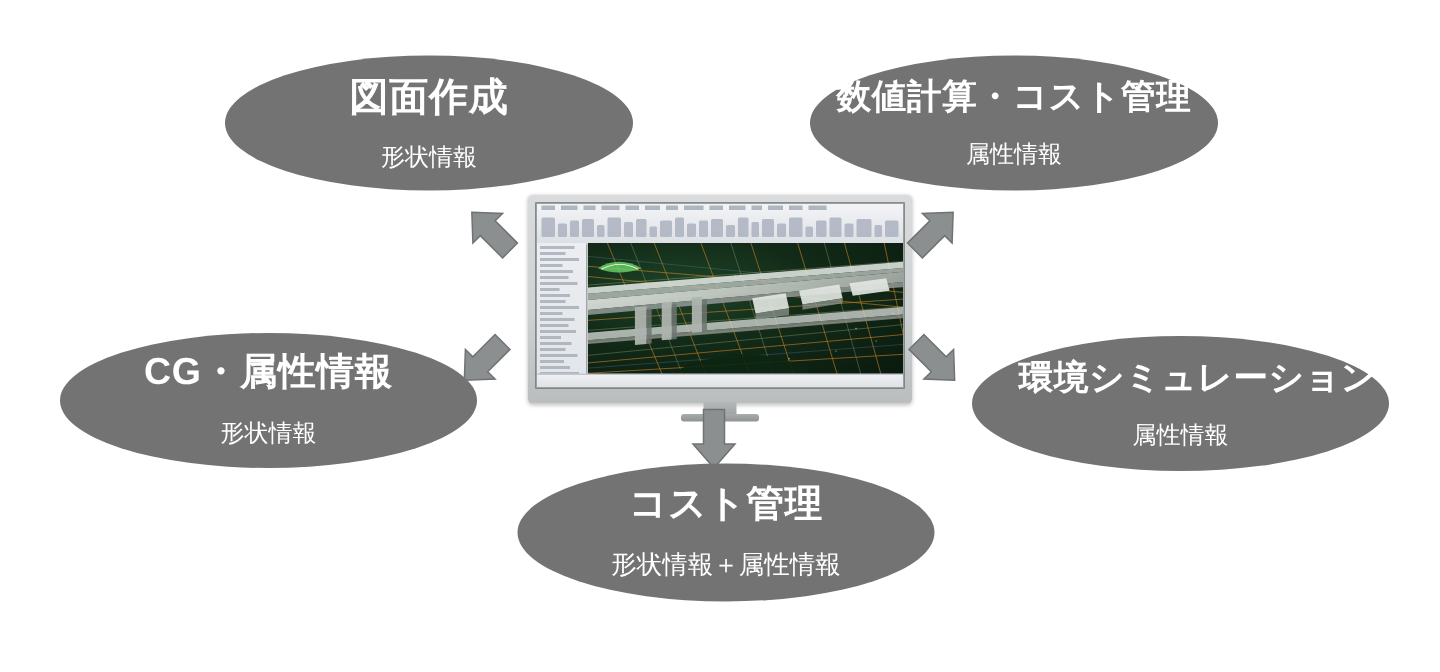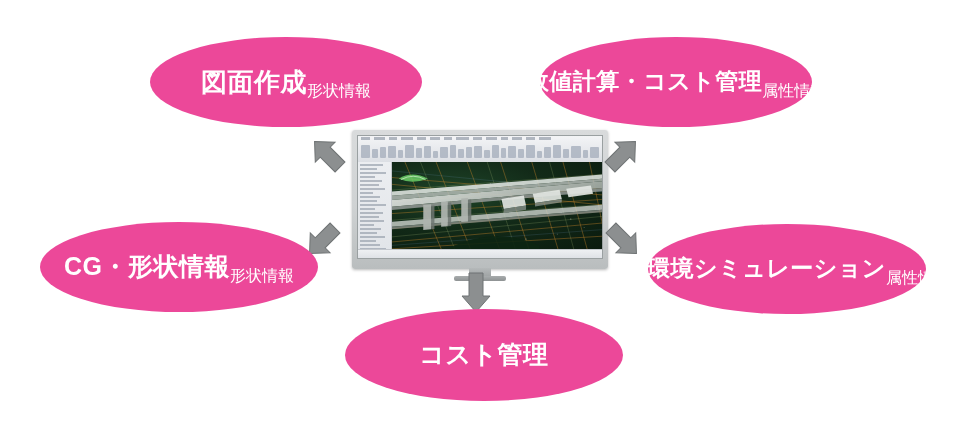--- a/index.html
+++ b/index.html
@@ -15,22 +15,23 @@
     width: 960px;
     height: 448px;
     background: #ffffff;
     overflow: hidden;
   }
 
   
   .node {
     position: absolute;
     border-radius: 50%;
-    background: #ec4899;
+    background: #737373;
     display: flex;
+    flex-direction: column;
     align-items: center;
     justify-content: center;
     text-align: center;
     color: #ffffff;
     box-sizing: border-box;
   }
   .node .title {
     font-weight: bold;
     letter-spacing: 0.5px;
     line-height: 1.1;
@@ -412,26 +413,27 @@
     <div class="title">図面作成</div>
     <div class="sub">形状情報</div>
   </div>
 
   <div class="node nosel" id="node-calc">
     <div class="title">数値計算・コスト管理</div>
     <div class="sub">属性情報</div>
   </div>
 
   <div class="node nosel" id="node-cg">
-    <div class="title">CG・形状情報</div>
+    <div class="title">CG・属性情報</div>
     <div class="sub">形状情報</div>
   </div>
 
   <div class="node nosel" id="node-sim">
     <div class="title">環境シミュレーション</div>
     <div class="sub">属性情報</div>
   </div>
 
   <div class="node nosel" id="node-schedule">
     <div class="title">コスト管理</div>
+    <div class="sub">形状情報＋属性情報</div>
   </div>
 
 </div>
 
 </body></html>

